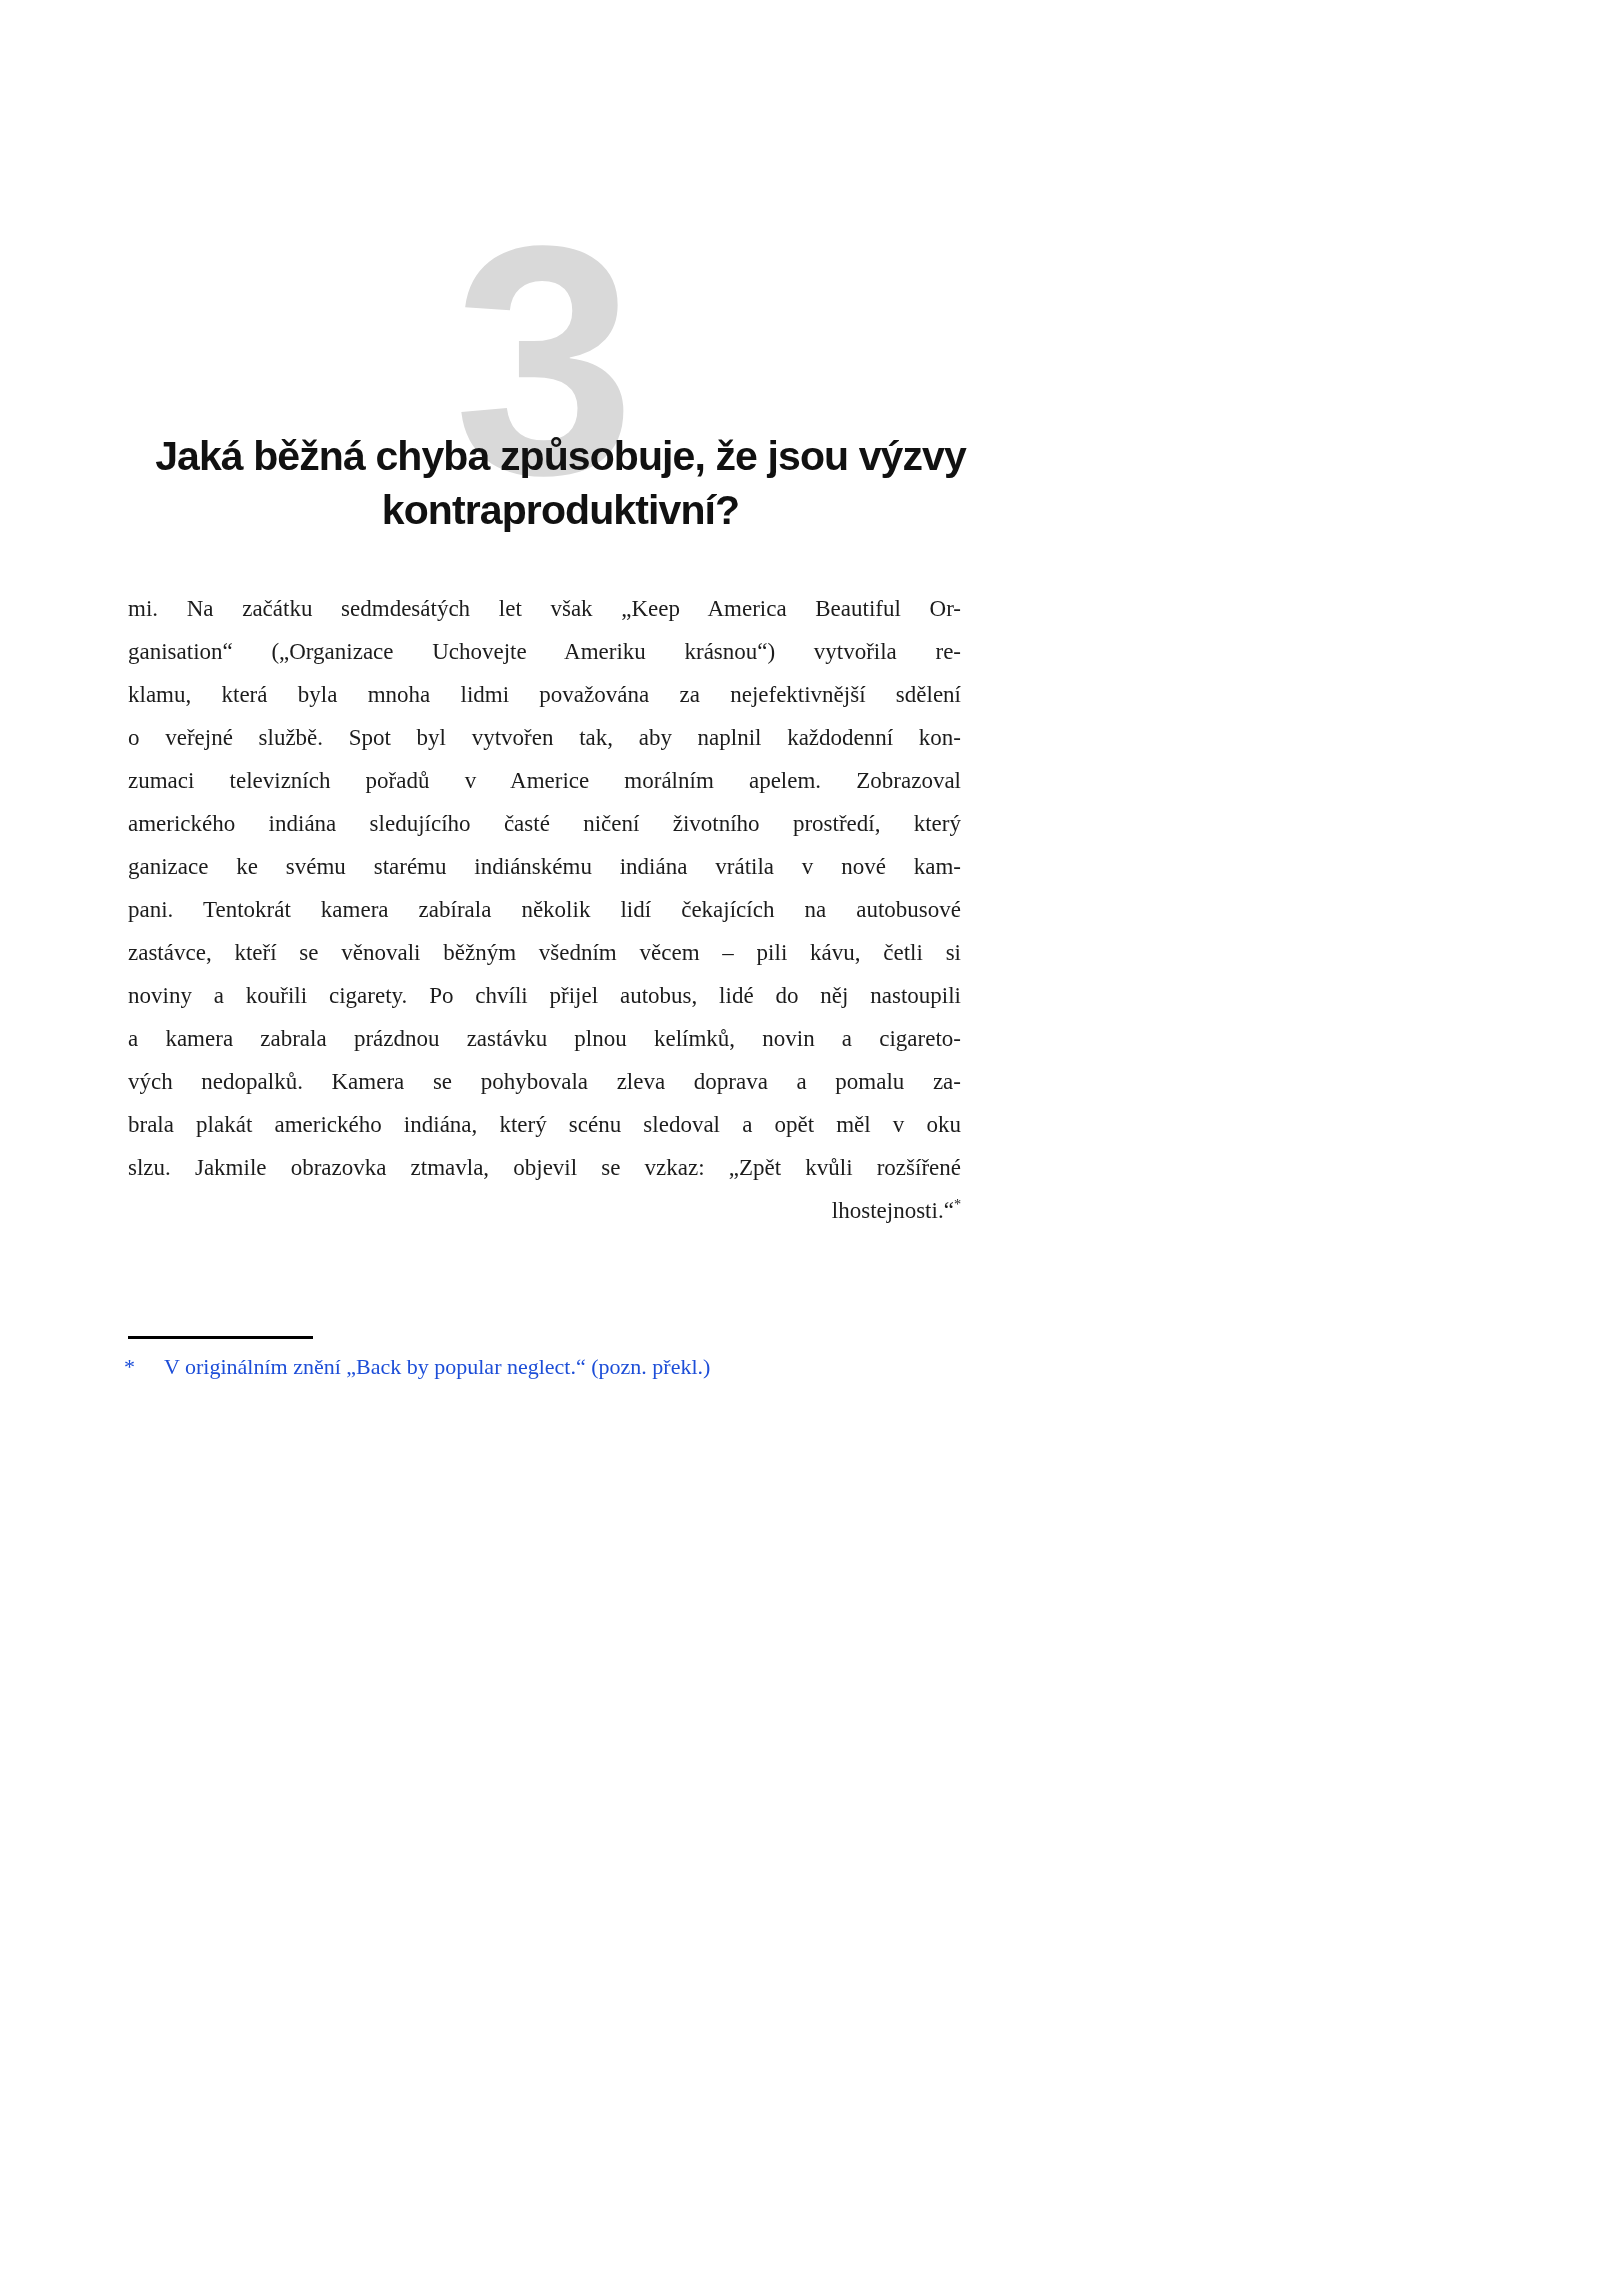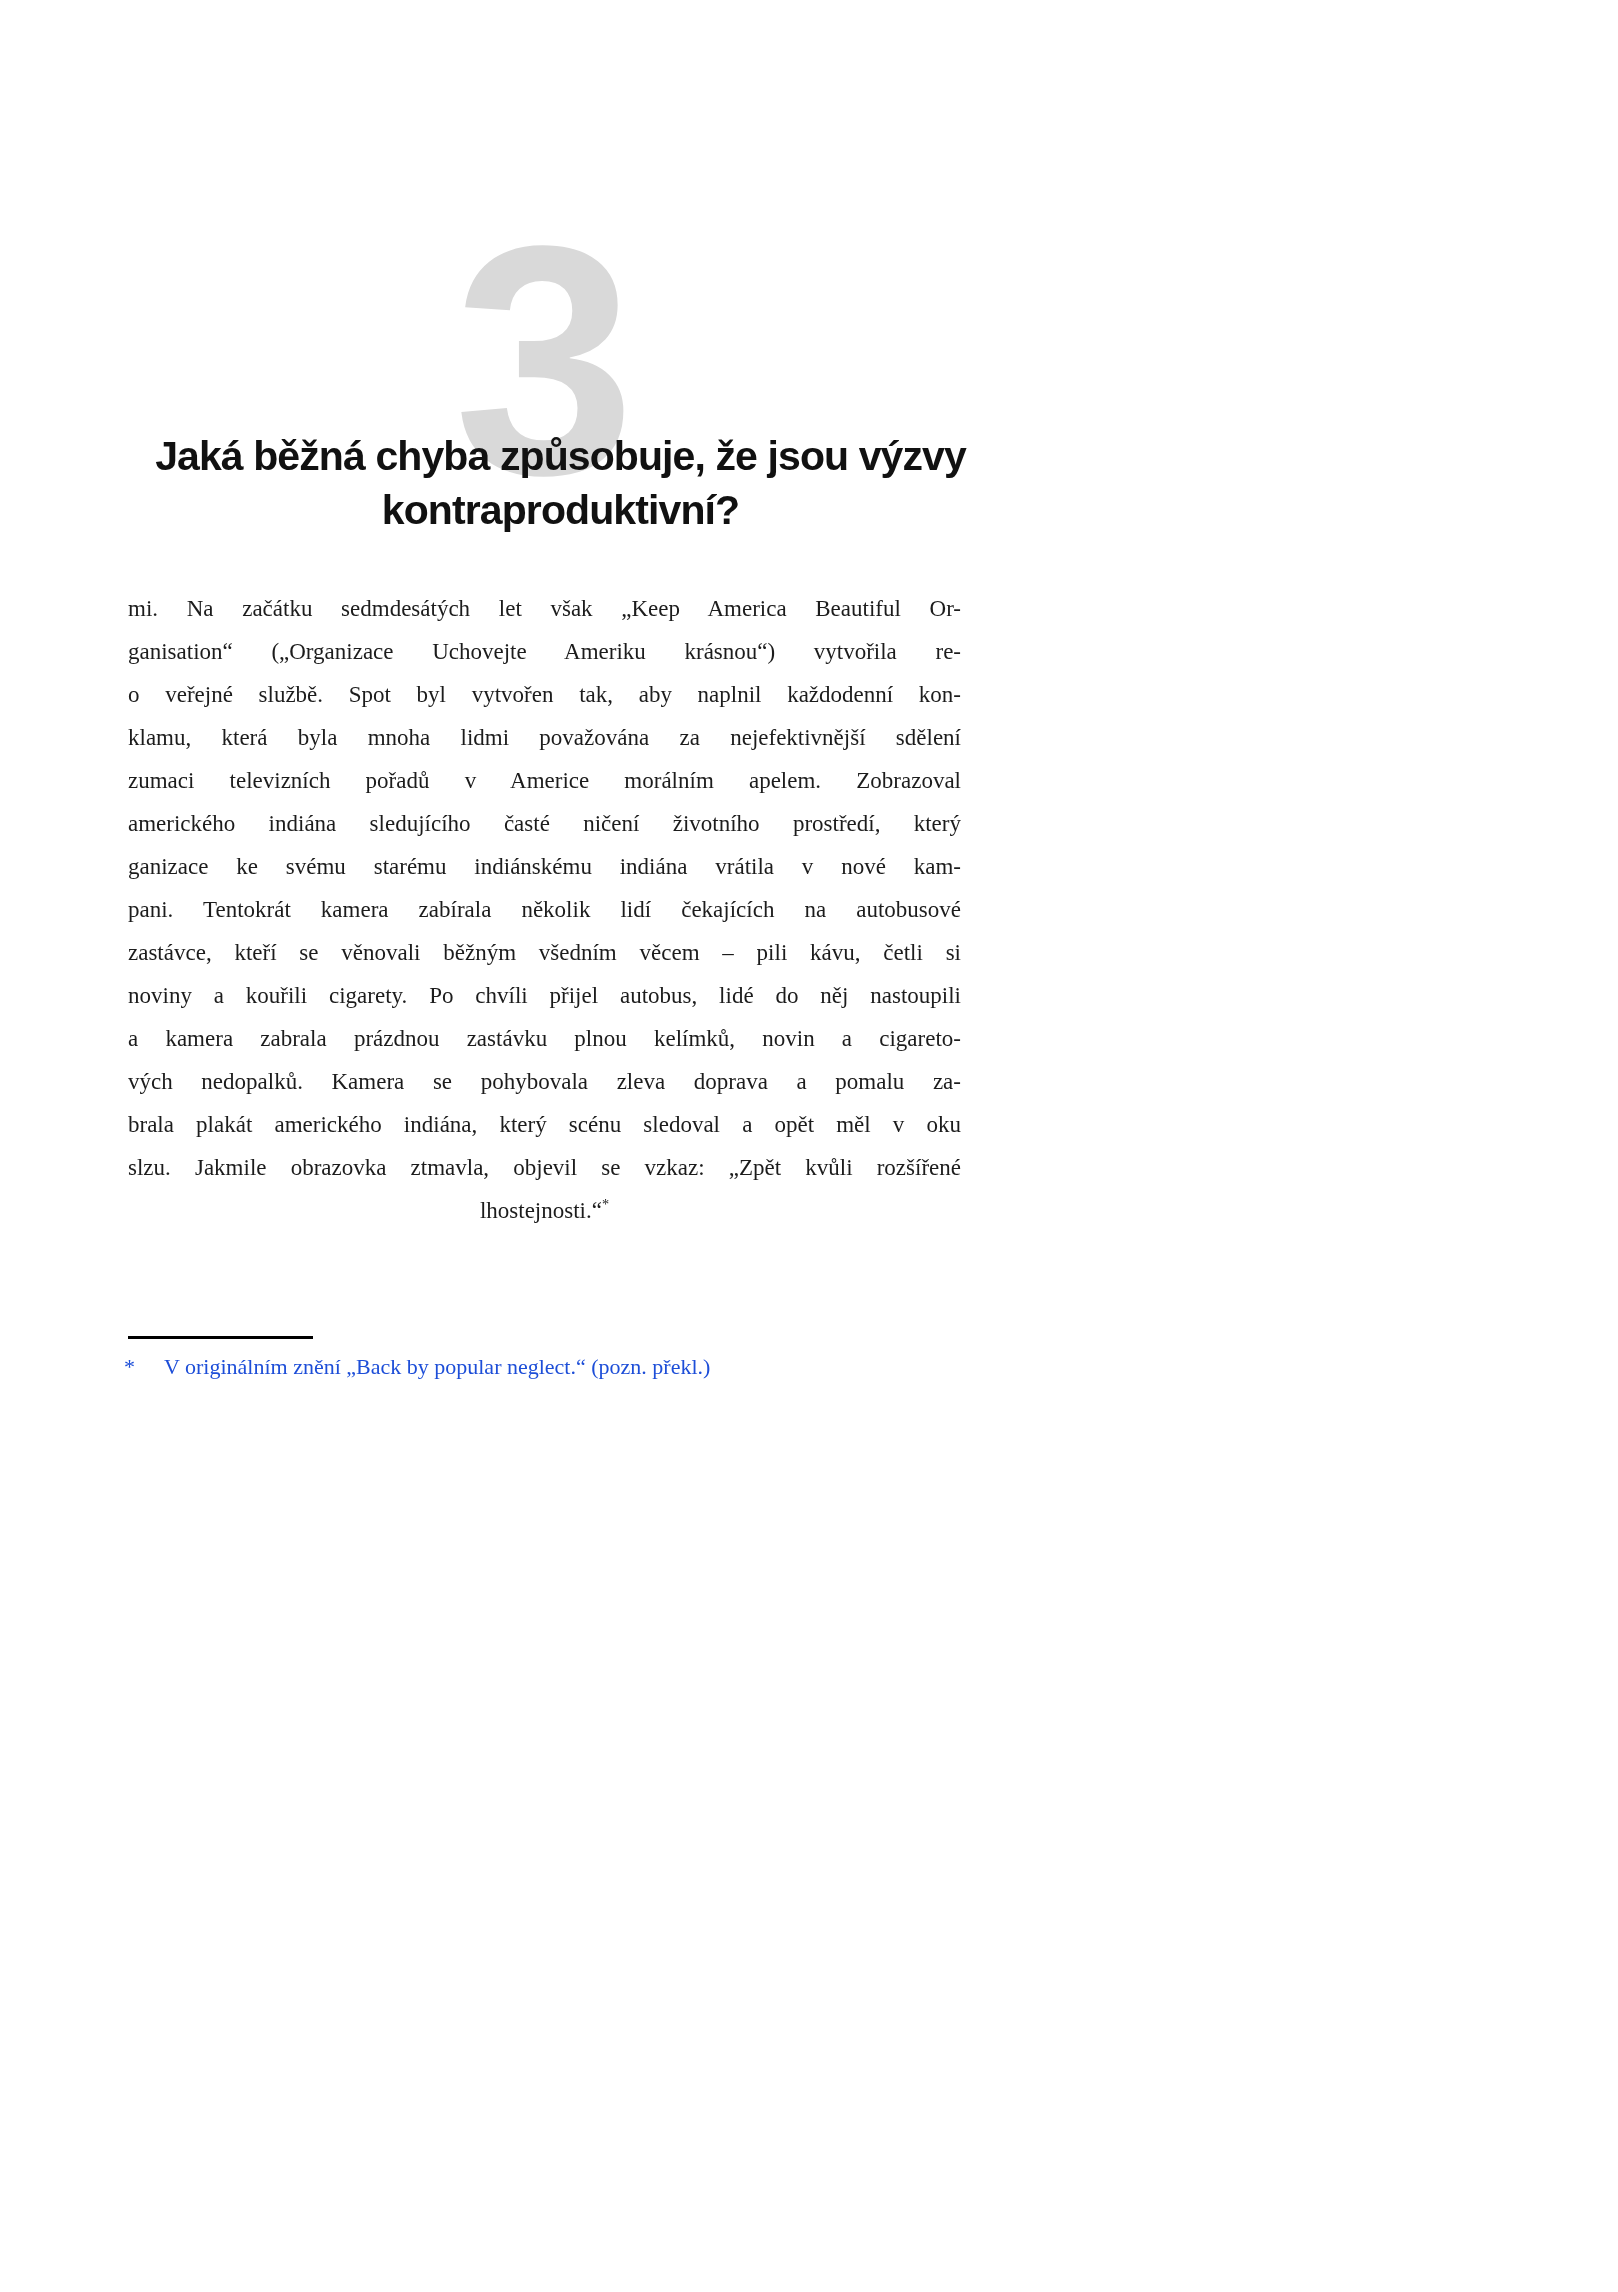--- a/index.html
+++ b/index.html
@@ -54,21 +54,21 @@
     line-height: 43px;
     color: #1c1c1c;
     z-index: 2;
   }
   .bline {
     text-align: justify;
     text-align-last: justify;
     white-space: nowrap;
   }
   .bline-last {
-    text-align: center;
+    text-align: right;
   }
   .bline-last sup {
     font-size: 0.62em;
     vertical-align: super;
     line-height: 0;
   }
   .footnote-rule {
     position: absolute;
     top: 1336px;
     left: 128px;
@@ -99,22 +99,22 @@
 
   <h1 class="chapter-title">
     <span>Jaká běžná chyba způsobuje, že jsou výzvy</span><br>
     <span>kontraproduktivní?</span>
   </h1>
 
   <div class="body-text">
     <div>
         <div class="bline">mi. Na začátku sedmdesátých let však „Keep America Beautiful Or-</div>
         <div class="bline">ganisation“ („Organizace Uchovejte Ameriku krásnou“) vytvořila re-</div>
+        <div class="bline">klamu, která byla mnoha lidmi považována za nejefektivnější sdělení</div>
         <div class="bline">o veřejné službě. Spot byl vytvořen tak, aby naplnil každodenní kon-</div>
-        <div class="bline">klamu, která byla mnoha lidmi považována za nejefektivnější sdělení</div>
         <div class="bline">zumaci televizních pořadů v Americe morálním apelem. Zobrazoval</div>
         <div class="bline">amerického indiána sledujícího časté ničení životního prostředí, který</div>
         <div class="bline">ganizace ke svému starému indiánskému indiána vrátila v nové kam-</div>
         <div class="bline">pani. Tentokrát kamera zabírala několik lidí čekajících na autobusové</div>
         <div class="bline">zastávce, kteří se věnovali běžným všedním věcem – pili kávu, četli si</div>
         <div class="bline">noviny a kouřili cigarety. Po chvíli přijel autobus, lidé do něj nastoupili</div>
         <div class="bline">a kamera zabrala prázdnou zastávku plnou kelímků, novin a cigareto-</div>
         <div class="bline">vých nedopalků. Kamera se pohybovala zleva doprava a pomalu za-</div>
         <div class="bline">brala plakát amerického indiána, který scénu sledoval a opět měl v oku</div>
         <div class="bline">slzu. Jakmile obrazovka ztmavla, objevil se vzkaz: „Zpět kvůli rozšířené</div>

